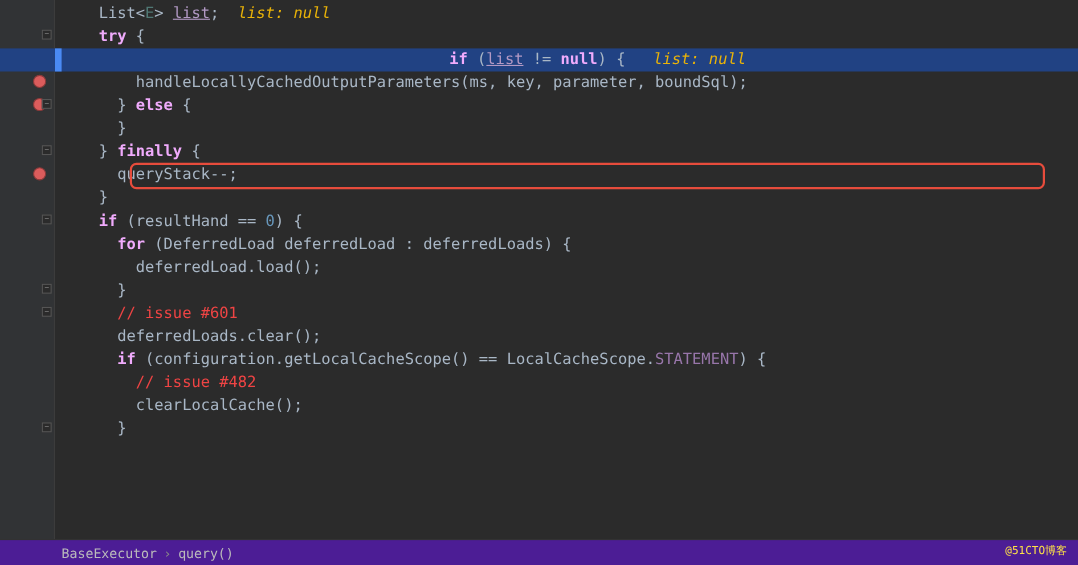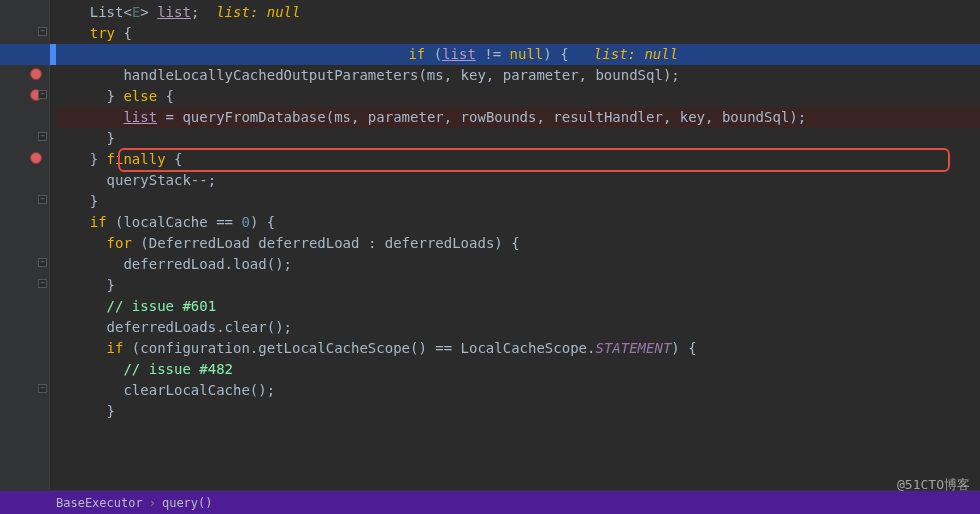--- a/index.html
+++ b/index.html
@@ -31,37 +31,37 @@
 .line.bp-line { background: #3a2323; }
 .line.current { background: #214283; margin-left: -56px; padding-left: 56px; text-align: center; }
 .line.current::before {
   content: ''; position: absolute; left: 50px; top: 0; bottom: 0; width: 6px;
   background: #4a8af4;
 }
 .highlight-box {
   position: absolute; border: 2px solid #e74c3c; border-radius: 6px;
   left: 118px; top: 148px; width: 832px; height: 24px; z-index: 10;
 }
-.kw { color: #eab308; }
+.kw { color: #f0abfc; font-weight: bold; }
 .var-u { color: #b299c4; text-decoration: underline; }
 .type { color: #a9b7c6; }
 .generic { color: #507874; }
-.comment { color: #86efac; }
+.comment { color: #ef4444; }
 .comment-i { color: #eab308; font-style: italic; }
-.static-i { color: #9876aa; font-style: italic; }
+.static-i { color: #9876aa; }
 .num { color: #6897bb; }
 .breadcrumb {
   position: absolute; bottom: 0; left: 0; right: 0; height: 24px;
   background: #4c1d95; border-top: 1px solid #323232;
   padding-left: 56px; display: flex; align-items: center; color: #bbb;
   font-size: 12px; gap: 6px;
 }
 .chev { color: #888; }
 .watermark {
-  position: absolute; right: 10px; bottom: 20px; color: #a3a3a3; font-size: 13px;
+  position: absolute; right: 10px; bottom: 6px; color: #fde047; font-size: 10px;
 }
 </style>
 </head>
 <body>
 
 <div class="editor">
   <div class="gutter">
     <div class="gutter-mark bp" style="top:68px"></div>
     <div class="gutter-mark bp" style="top:89px"></div>
     <div class="gutter-mark bp" style="top:152px"></div>
@@ -73,26 +73,25 @@
     <div class="fold" style="top:279px">−</div>
     <div class="fold" style="top:384px">−</div>
   </div>
 
   <div class="code-lines">
     <div class="line">    <span class="type">List</span>&lt;<span class="generic">E</span>&gt; <span class="var-u">list</span>;  <span class="comment-i">list: null</span></div>
     <div class="line">    <span class="kw">try</span><span> {</span></div>
     <div class="line current">      <span class="kw">if</span><span> (</span><span class="var-u">list</span><span> != </span><span class="kw">null</span><span>) {   </span><span class="comment-i">list: null</span></div>
     <div class="line">        <span>handleLocallyCachedOutputParameters(ms, key, parameter, boundSql);</span></div>
     <div class="line">      <span>} </span><span class="kw">else</span><span> {</span></div>
-    <div class="line bp-line">        <span class="var-u">list</span><span> = queryFromDatabase(ms, parameter, rowBounds, resultHandler, key, boundSql);</span></div>
     <div class="line">      <span>}</span></div>
     <div class="line">    <span>} </span><span class="kw">finally</span><span> {</span></div>
     <div class="line">      <span>queryStack--;</span></div>
     <div class="line">    <span>}</span></div>
-    <div class="line">    <span class="kw">if</span><span> (localCache == </span><span class="num">0</span><span>) {</span></div>
+    <div class="line">    <span class="kw">if</span><span> (resultHand == </span><span class="num">0</span><span>) {</span></div>
     <div class="line">      <span class="kw">for</span><span> (DeferredLoad deferredLoad : deferredLoads) {</span></div>
     <div class="line">        <span>deferredLoad.load();</span></div>
     <div class="line">      <span>}</span></div>
     <div class="line">      <span class="comment">// issue #601</span></div>
     <div class="line">      <span>deferredLoads.clear();</span></div>
     <div class="line">      <span class="kw">if</span><span> (configuration.getLocalCacheScope() == LocalCacheScope.</span><span class="static-i">STATEMENT</span><span>) {</span></div>
     <div class="line">        <span class="comment">// issue #482</span></div>
     <div class="line">        <span>clearLocalCache();</span></div>
     <div class="line">      <span>}</span></div>
   </div>

